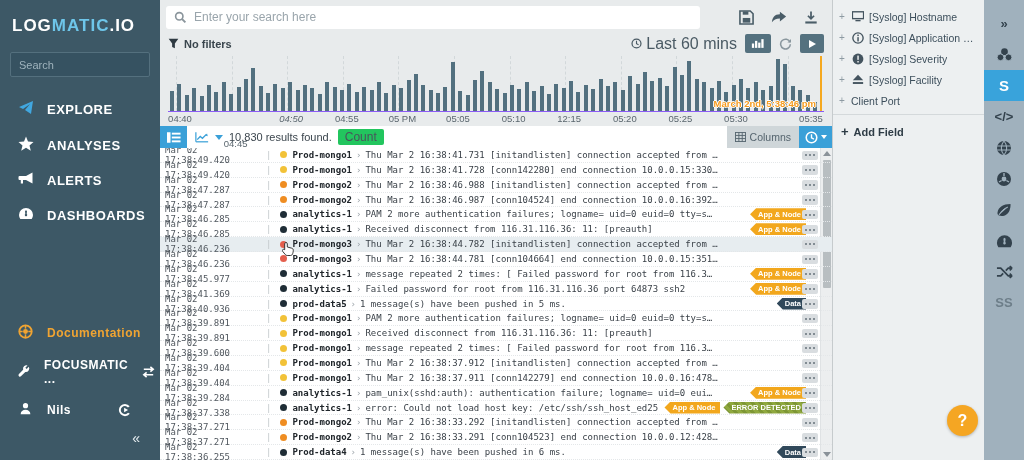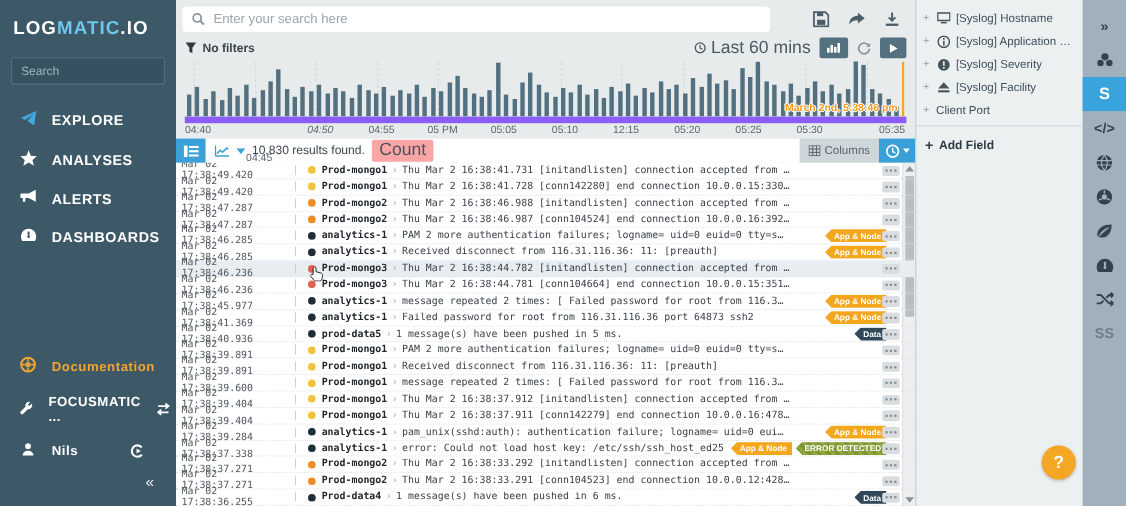--- a/index.html
+++ b/index.html
@@ -36,38 +36,38 @@
   .fb-right { margin-left:auto; display:flex; align-items:center; gap:8px; }
   .timerange { display:flex; align-items:center; gap:4px; font-size:16px; color:#4a5a64;justify-content:center; }
   .btn-slate { background:#54717f; border-radius:2px; color:#fff; display:flex; align-items:center; justify-content:center; cursor:pointer; }
   .btn-chart { width:26px; height:19px; }
   .btn-play { width:24px; height:19px; }
   .play-tri { width:0; height:0; border-left:7px solid #fff; border-top:4.5px solid transparent; border-bottom:4.5px solid transparent; }
   .refresh { color:#8a979e; cursor:pointer; display:flex; }
 
   
   .histo { position:relative; height:70px; margin:0 0 0 0; padding:0 8px; }
-  .plot { position:relative; height:56px; border-bottom:6px solid #8b5cf6; overflow:hidden; }
+  .plot { position:relative; height:56px; border-bottom:1px solid #8b5cf6; overflow:hidden; }
   .bars { position:absolute; left:2px; right:4px; bottom:0; top:2px; display:flex; align-items:flex-end; gap:3.4px; }
   .bar { width:4px; background:#52707f; flex:none; }
   .gridline { position:absolute; top:0; bottom:0; border-left:1px dashed #d2d8da; }
   .cursor-line { position:absolute; top:0; bottom:0; width:2px; background:#f5a81f; right:2px; }
   .tooltip { position:absolute; right:8px; bottom:2px; color:#f59b1e; font-size:9.5px; font-weight:bold; white-space:nowrap;
              text-shadow:-1px 0 #fff,1px 0 #fff,0 -1px #fff,0 1px #fff; }
   .x-labels { position:relative; height:13px; }
   .x-labels span { position:absolute; top:1px; font-size:9.5px; color:#5a666e; transform:translateX(-50%); }
 
   
   .resultsbar { height:22px; display:flex; align-items:stretch; flex:none; }
   .rb-toggle { width:27px; background:#3aa0d8; display:flex; align-items:center; justify-content:center; cursor:pointer; flex:none; }
   .rb-mid { flex:1; background:#fff; display:flex; align-items:center; gap:6px; padding:0 8px; }
   .rb-chart-ic { color:#3aa0d8; display:flex; cursor:pointer; }
   .caret { width:0; height:0; border-left:4px solid transparent; border-right:4px solid transparent; border-top:5px solid #3aa0d8; cursor:pointer; }
   .results-text { font-size:11px; color:#3c464e; }
-  .count-badge { background:#fca5a5; color:#49545c; font-size:16px; padding:1px 7px; border-radius:2px; cursor:pointer; }
+  .count-badge { background:#22c55e; color:#49545c; font-size:12px; padding:1px 7px; border-radius:2px; cursor:pointer; }
   .columns-btn { background:#cfd6d9; color:#55646e; font-size:10.5px; display:flex; align-items:center; gap:4px; padding:0 8px; margin:0; cursor:pointer; flex:none; }
   .rb-history { width:33px; background:#3aa0d8; color:#fff; display:flex; align-items:center; justify-content:center; gap:3px; cursor:pointer; flex:none; }
   .caret-w { width:0; height:0; border-left:3.5px solid transparent; border-right:3.5px solid transparent; border-top:4.5px solid #fff; }
 
   
   .logtable { flex:1; background:#fff; position:relative; overflow:hidden; font-family:"DejaVu Sans Mono",monospace; }
   .lrow { height:14.86px; display:flex; align-items:center; font-size:9px; color:#3a4148; border-bottom:1px dotted #e4e7e9; padding:0 26px 0 5px; position:relative; cursor:pointer; }
   .lrow.sel { background:#e7edf0; }
   .lrow .ts { color:#50575e; flex:none; width:101px; }
   .lrow .pipe { color:#c2c8cb; margin:0 4px 0 0; flex:none; }

